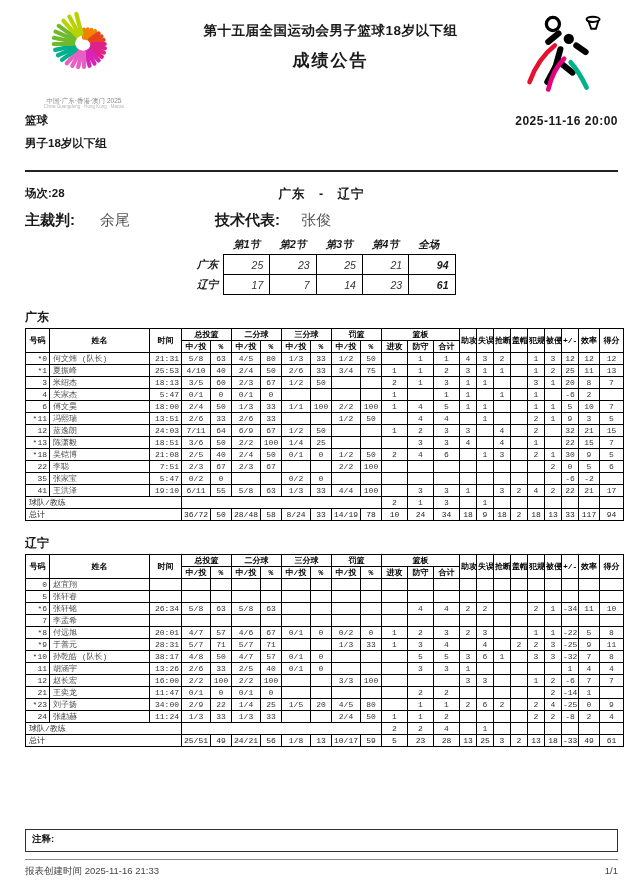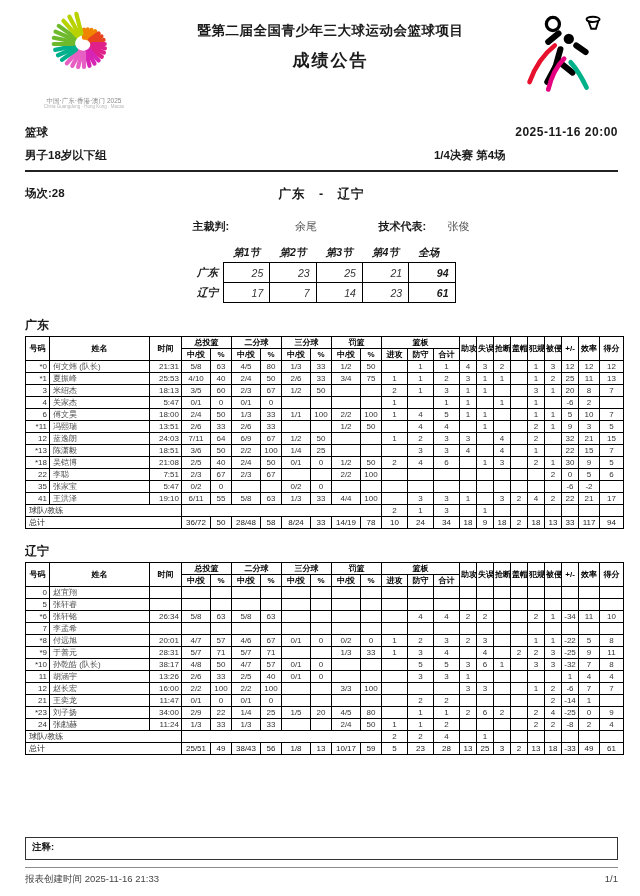--- a/index.html
+++ b/index.html
@@ -10,51 +10,51 @@
   }
   
   .hdr{display:flex;align-items:flex-start;}
   .logo-wrap{width:118px;flex:0 0 118px;text-align:center;}
   .logo-cap1{font-size:6.5px;color:#8a8a8a;line-height:7px;margin-top:1px;white-space:nowrap;}
   .logo-cap2{font-size:4.5px;color:#b5b5b5;line-height:5px;white-space:nowrap;}
   .titles{flex:1;text-align:center;margin-top:14px;}
   .t1{font-size:13.5px;font-weight:bold;line-height:18px;letter-spacing:.5px;}
   .doc-title{font-size:17px;font-weight:bold;margin-top:9px;letter-spacing:2px;}
   .picto{width:100px;flex:0 0 100px;margin-top:2px;}
-  .meta1{display:flex;justify-content:space-between;align-items:flex-start;margin-top:16px;}
+  .meta1{display:flex;justify-content:space-between;align-items:center;margin-top:4px;}
   .sport{font-weight:bold;font-size:11.5px;}
   .dtime{font-weight:bold;font-size:12px;letter-spacing:.5px;}
   .meta2{display:flex;justify-content:space-between;align-items:baseline;margin-top:8px;
-         border-bottom:2px solid #222;padding-bottom:7px;font-weight:bold;font-size:11.5px;}
+         border-bottom:2px solid #222;padding-bottom:19px;font-weight:bold;font-size:11.5px;}
   .meta2 .c{flex:1;text-align:center;}
   .meta2 .l{flex:1;text-align:left;}
   .meta2 .r{flex:1;text-align:right;}
   
   .mrow1{position:relative;margin-top:14px;height:16px;}
   .session{position:absolute;left:0;top:0;font-weight:bold;font-size:11.5px;}
   .matchup{position:absolute;left:0;right:0;text-align:center;font-weight:bold;font-size:12.5px;letter-spacing:1px;}
-  .refrow{margin-top:17px;font-size:11px;height:15px;text-align:center;}
+  .refrow{margin-top:9px;font-size:15px;height:15px;}
   .reflabel{font-weight:bold;}
   .refname{color:#555;}
   .rf1{display:inline-block;width:75px;}
   .rn1{display:inline-block;width:115px;}
   .rf2{display:inline-block;width:78px;font-weight:bold;}
   
   .qwrap{width:268px;margin:10px auto 0;}
   table.qtable{border-collapse:collapse;table-layout:fixed;width:100%;font-style:italic;}
   .qtable th{border:none;font-weight:bold;font-size:10.5px;height:18px;text-align:center;padding:0;}
   .qtable th.qt-total{text-align:center;padding-right:6px;}
   .qtable th.qt-team{width:36px;}
   .qtable td{font-size:10.5px;height:19px;padding:0;}
   .qtable td.q-team{border:none;font-weight:bold;text-align:right;padding-right:5px;}
   .qtable td.q-score{border:1px solid #000;text-align:right;padding-right:6px;width:40px;color:#333;}
   .qtable td.q-total{border:1px solid #000;text-align:right;padding-right:6px;width:72px;font-weight:bold;}
   
   .team-label{font-weight:bold;font-size:12px;margin:14px 0 2px 0;}
-  table.stats{width:100%;border-collapse:collapse;table-layout:fixed;font-size:8px;}
+  table.stats{width:100%;border-collapse:collapse;table-layout:fixed;font-size:8px;font-family:Liberation Mono, monospace;}
   .stats th,.stats td{border:1px solid #000;padding:0 1px;height:12px;line-height:11px;
     overflow:hidden;white-space:nowrap;box-sizing:border-box;}
   .stats thead th{font-weight:bold;text-align:center;font-size:8px;color:#000;}
   .stats td.num{text-align:right;padding-right:2px;color:#333;}
   .stats td.name{text-align:left;padding-left:3px;color:#4d4d4d;}
   .stats td.time{text-align:right;padding-right:2px;color:#333;}
   .stats td.val{text-align:center;color:#333;}
   .stats td.rowlabel{text-align:left;padding-left:3px;color:#333;}
   .stats tr.total-row td{color:#222;}
   
@@ -102,21 +102,21 @@
           <line x1="37.99281007436956" y1="31.662712193606982" x2="19.522948282369967" y2="23.657557206888036" stroke="#6fba2c" stroke-width="4.2" stroke-linecap="round"></line>
           <line x1="39.176473269289374" y1="29.66712501254915" x2="22.75801213746075" y2="17.883167757419088" stroke="#6fba2c" stroke-width="4.2" stroke-linecap="round"></line>
           <line x1="40.852134771548094" y1="27.93317445410664" x2="27.44710403158534" y2="12.80473526835026" stroke="#b8d200" stroke-width="4.2" stroke-linecap="round"></line>
           <line x1="42.94835360884557" y1="26.559133362765365" x2="33.402911348259295" y2="8.719949778297472" stroke="#b8d200" stroke-width="4.2" stroke-linecap="round"></line>
           <line x1="45.36948467358786" y1="25.627463391465525" x2="40.3627636595708" y2="5.885173169783595" stroke="#b8d200" stroke-width="4.2" stroke-linecap="round"></line>
         </svg>
       <div class="logo-cap1">中国·广东·香港·澳门 2025</div>
       <div class="logo-cap2">China Guangdong · Hong Kong · Macau</div>
     </div>
     <div class="titles">
-      <div class="t1">暨第二届全国青少年三大球运动会篮球项目</div>
+      <div class="t1">第十五届全国运动会男子篮球18岁以下组</div>
       <div class="doc-title">成绩公告</div>
     </div>
     <div class="picto">
       <svg width="96" height="86" viewBox="0 0 100 92">
         <circle cx="36" cy="15" r="7" fill="none" stroke="#000" stroke-width="3.5"></circle>
         <path d="M72,10 a7,2.8 0 1,0 14,0 a7,2.8 0 1,0 -14,0 M74,12 L77,20 L82,20 L84.5,12" fill="none" stroke="#000" stroke-width="2"></path>
         <circle cx="53" cy="31" r="5.5" fill="#000"></circle>
         <g stroke="#000" stroke-width="6.5" stroke-linecap="round" fill="none">
           <path d="M31,34 L42,25"></path>
           <path d="M61,38 L71,45"></path>
@@ -130,21 +130,20 @@
       </svg>
     </div>
   </div>
 
   <div class="meta1">
     <span class="sport">篮球</span>
     <span class="dtime">2025-11-16 20:00</span>
   </div>
   <div class="meta2">
     <span class="l">男子18岁以下组</span>
-    <span class="c">1/4决赛 第4场</span>
   </div>
 
   <div class="mrow1">
     <span class="session">场次:28</span>
     <span class="matchup">
       <span>广东</span>
       &nbsp;&nbsp;<span>-</span>&nbsp;&nbsp;
       <span>辽宁</span>
     </span>
   </div>
@@ -965,21 +964,21 @@
           <td class="val"></td>
           <td class="val"></td>
           <td class="val"></td>
           <td class="val"></td>
           <td class="val"></td>
         </tr>
         <tr class="total-row">
           <td class="rowlabel" colspan="3">总计</td>
           <td class="val">25/51</td>
           <td class="val">49</td>
-          <td class="val">38/43</td>
+          <td class="val">24/21</td>
           <td class="val">56</td>
           <td class="val">1/8</td>
           <td class="val">13</td>
           <td class="val">10/17</td>
           <td class="val">59</td>
           <td class="val">5</td>
           <td class="val">23</td>
           <td class="val">28</td>
           <td class="val">13</td>
           <td class="val">25</td>

